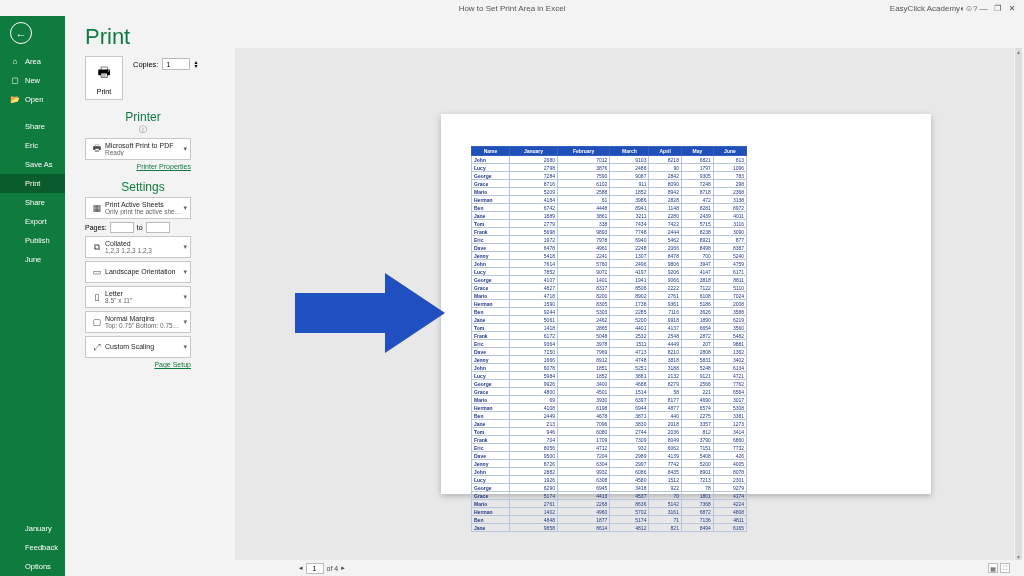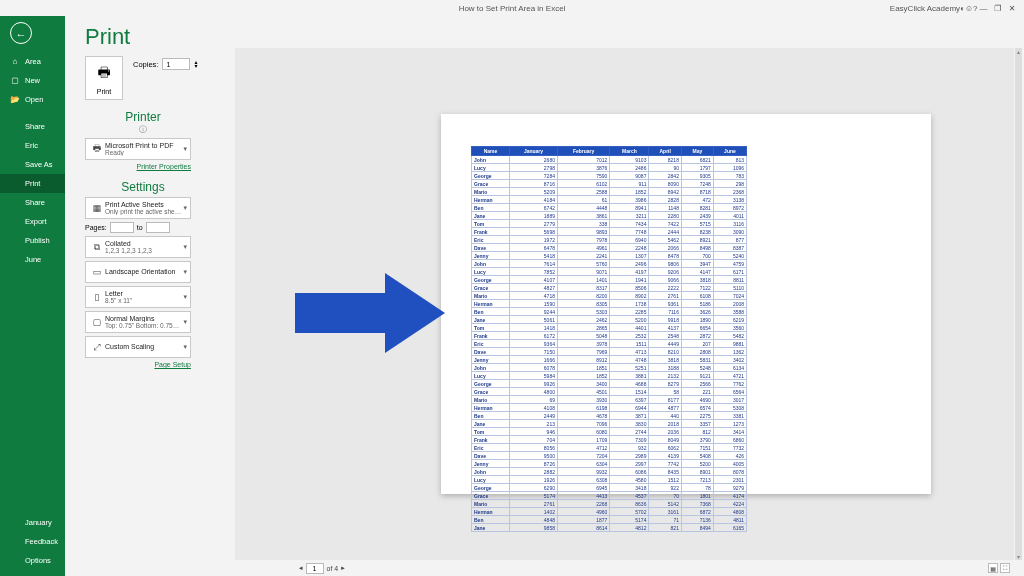--- a/index.html
+++ b/index.html
@@ -128,21 +128,21 @@
     </div>
   <div class="nav-spacer"></div>
   <div class="nav-item">
       <span style="width:10px"></span>
       <span>January</span>
     </div>
   <div class="nav-item">
       <span style="width:10px"></span>
       <span>Feedback</span>
     </div>
-  <div class="nav-item" style="margin-bottom:6px">
+  <div class="nav-item" style="">
       <span style="width:10px"></span>
       <span>Options</span>
     </div>
 </div>
 
 <div class="content">
 
   <div class="print-panel">
     <div class="print-title">Print</div>
     <div class="print-button-row">

